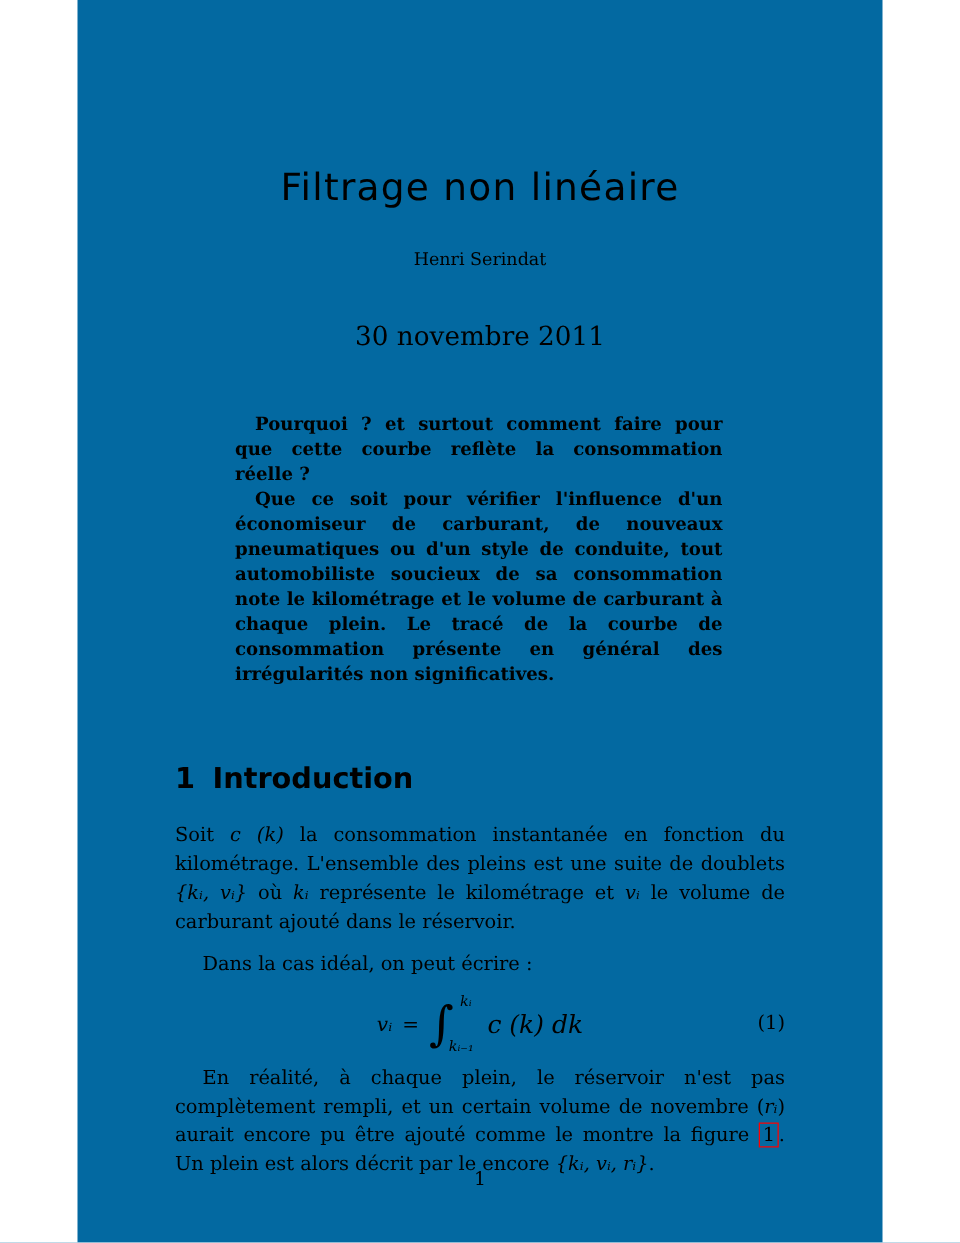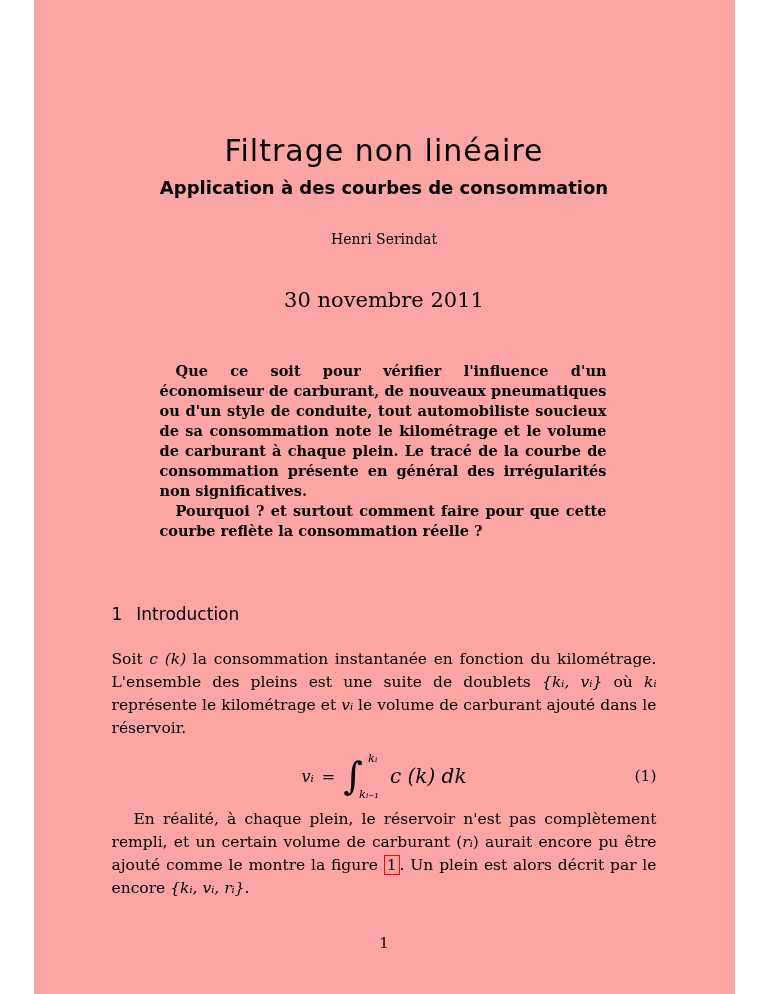--- a/index.html
+++ b/index.html
@@ -1,21 +1,21 @@
 <!DOCTYPE html>
 <html><head>
 <meta charset="utf-8">
 <style>
   html, body { margin: 0; padding: 0; background: #ffffff; }
   .page {
     position: relative;
-    width: 701px;
+    width: 644px;
     height: 994px;
     margin: 0 auto;
-    background: #fca5a5;
+    background: #0369a1;
     color: #000000;
     font-family: "DejaVu Serif", serif;
     overflow: hidden;
   }
   .doc-header { text-align: center; padding-top: 134px; }
   .title {
     font-family: "DejaVu Sans", sans-serif;
     font-size: 30px;
     font-weight: 500;
     letter-spacing: 1px;
@@ -36,22 +36,22 @@
     font-weight: bold;
     font-size: 14.5px;
     line-height: 20px;
     text-align: justify;
   }
   .abstract p { margin: 0; text-indent: 16px; }
 
   .section-heading {
     margin: 60px 78px 12px 78px;
     font-family: "DejaVu Sans", sans-serif;
-    font-weight: normal;
-    font-size: 17px;
+    font-weight: bold;
+    font-size: 23px;
     line-height: 26px;
   }
   .sec-num { margin-right: 14px; }
 
   .content {
     margin: 16px 78px;
     font-size: 15.5px;
     line-height: 23px;
     text-align: justify;
   }
@@ -112,50 +112,50 @@
     font-size: 15px;
   }
 </style>
 </head>
 <body>
 
 <div class="page">
 
   <div class="doc-header">
     <div class="title">Filtrage non linéaire</div>
-    <div class="subtitle">Application à des courbes de consommation</div>
     <div class="author">Henri Serindat</div>
     <div class="date">30 novembre 2011</div>
   </div>
 
   <div class="abstract">
+    <p>Pourquoi&nbsp;? et surtout comment faire pour que cette courbe reflète la consommation réelle&nbsp;?</p>
     <p>Que ce soit pour vérifier l'influence d'un économiseur de carburant, de nouveaux pneumatiques ou d'un style de conduite, tout automobiliste soucieux de sa consommation note le kilométrage et le volume de carburant à chaque plein. Le tracé de la courbe de consommation présente en général des irrégularités non significatives.</p>
-    <p>Pourquoi&nbsp;? et surtout comment faire pour que cette courbe reflète la consommation réelle&nbsp;?</p>
   </div>
 
   <div class="section-heading"><span class="sec-num">1</span><span class="sec-title">Introduction</span></div>
 
   <div class="content">
 
     <p class="noindent"><span>Soit </span><span class="mi">c (k)</span><span> la consommation instantanée en fonction du kilométrage. L'ensemble des pleins est une suite de doublets </span><span class="mi">{kᵢ, vᵢ}</span><span> où </span><span class="mi">kᵢ</span><span> représente le kilométrage et </span><span class="mi">vᵢ</span><span> le volume de carburant ajouté dans le réservoir.</span></p>
 
+    <p>Dans la cas idéal, on peut écrire&nbsp;:</p>
 
     <div class="equation">
       <span class="eq-lhs mi">vᵢ</span>
         <span class="eq-rel">=</span>
         <span class="int-group">
           <span class="int-sign">∫</span>
           <span class="int-limits">
             <span class="lim-up mi">kᵢ</span>
             <span class="lim-lo mi">kᵢ₋₁</span>
           </span>
         </span>
         <span class="integrand mi">c (k) dk</span>
       <span class="eq-number">(1)</span>
     </div>
 
-    <p class="tight"><span>En réalité, à chaque plein, le réservoir n'est pas complètement rempli, et un certain volume de carburant (</span><span class="mi">rᵢ</span><span>) aurait encore pu être ajouté comme le montre la figure </span><a href="#" class="figref">1</a><span>. Un plein est alors décrit par le encore </span><span class="mi">{kᵢ, vᵢ, rᵢ}</span><span>.</span></p>
+    <p class="tight"><span>En réalité, à chaque plein, le réservoir n'est pas complètement rempli, et un certain volume de novembre (</span><span class="mi">rᵢ</span><span>) aurait encore pu être ajouté comme le montre la figure </span><a href="#" class="figref">1</a><span>. Un plein est alors décrit par le encore </span><span class="mi">{kᵢ, vᵢ, rᵢ}</span><span>.</span></p>
 
   </div>
 
   <div class="page-number">1</div>
 
 </div>
 
 </body></html>

